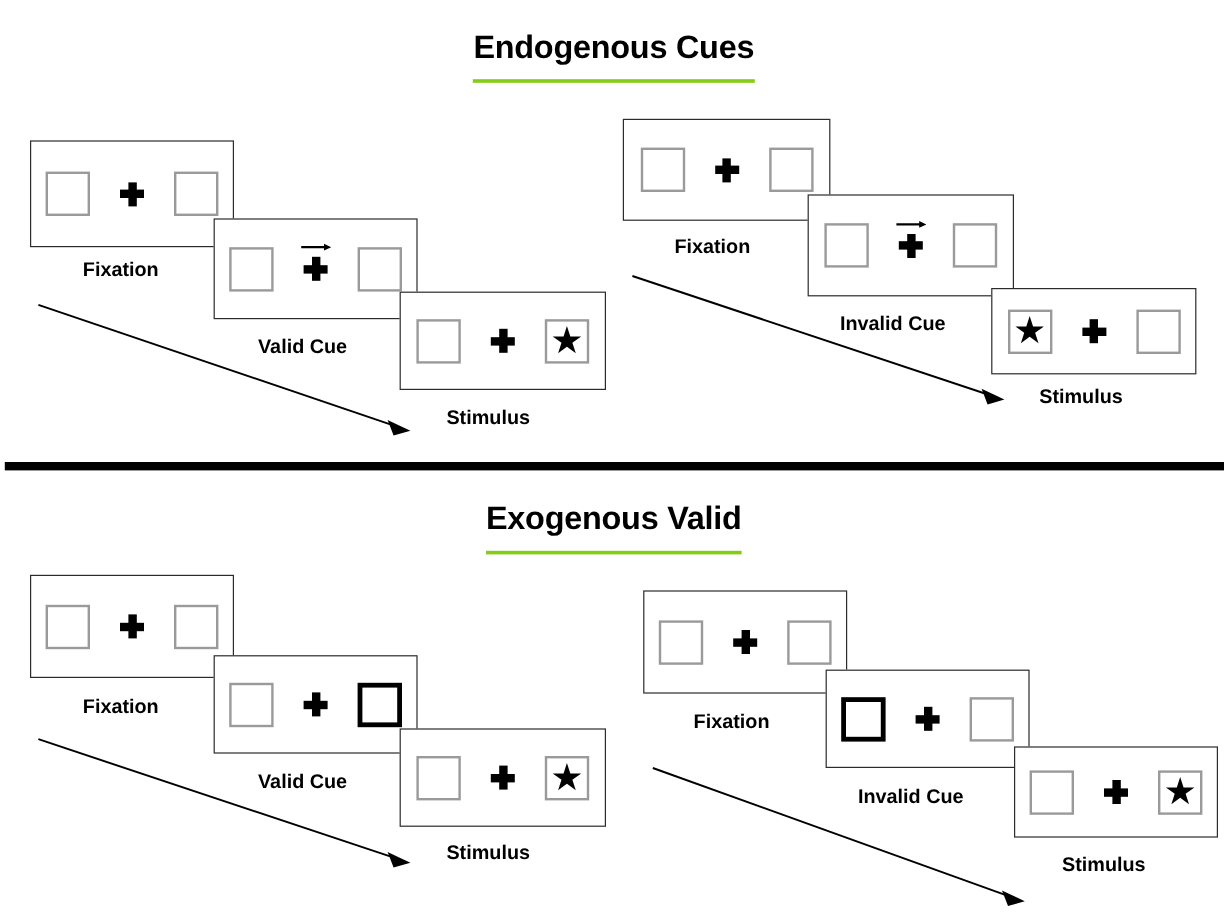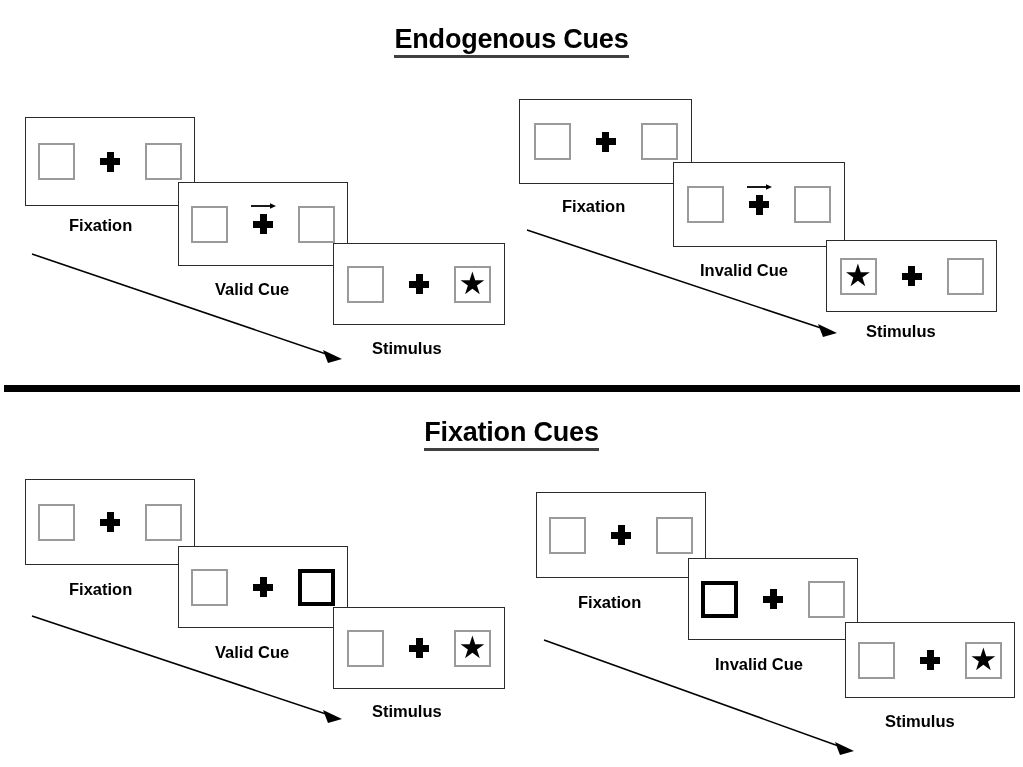--- a/index.html
+++ b/index.html
@@ -20,22 +20,22 @@
   .section-title {
     position: absolute;
     width: 100%;
     text-align: center;
     font-weight: bold;
     font-size: 27px;
     letter-spacing: -0.2px;
     color: #000;
   }
   .section-title span {
-    border-bottom: 3px solid #404040;
-    padding-bottom: 1px;
+    border-bottom: 3px solid #84cc16;
+    padding-bottom: 12px;
   }
   #title-endogenous { top: 24px; left: 0; }
   #title-exogenous  { top: 417px; left: 0; }
 
   
   .divider {
     position: absolute;
     left: 4px;
     width: 1016px;
     height: 7px;
@@ -228,21 +228,21 @@
 <div class="caption" style="left:866px; top:322px;">Stimulus</div>
 
 <svg class="time-arrow" style="left:523px; top:222px; width:320px; height:120px;" viewBox="0 0 320 120">
   <line x1="4" y1="8" x2="304" y2="108" stroke="#000" stroke-width="1.6"></line>
   <polygon points="314,111 295,102 300,115" fill="#000"></polygon>
 </svg>
 
 <div class="divider"></div>
 
 <div class="section-title" id="title-exogenous">
-  <span>Fixation Cues</span>
+  <span>Exogenous Valid</span>
 </div>
 
 <div class="panel" style="left:25px; top:479px; width:170px; height:86px;">
   <div class="panel-inner">
     <div class="box"></div>
     <div class="plus-wrap">
       <div class="plus"></div>
     </div>
     <div class="box"></div>
   </div>

